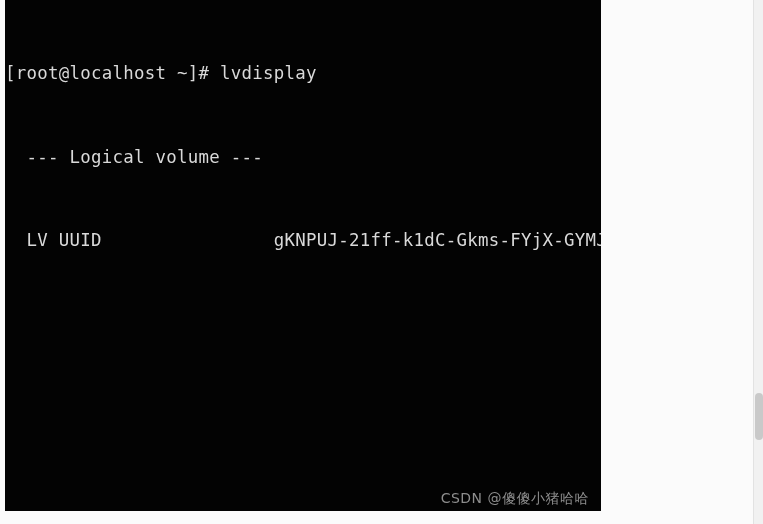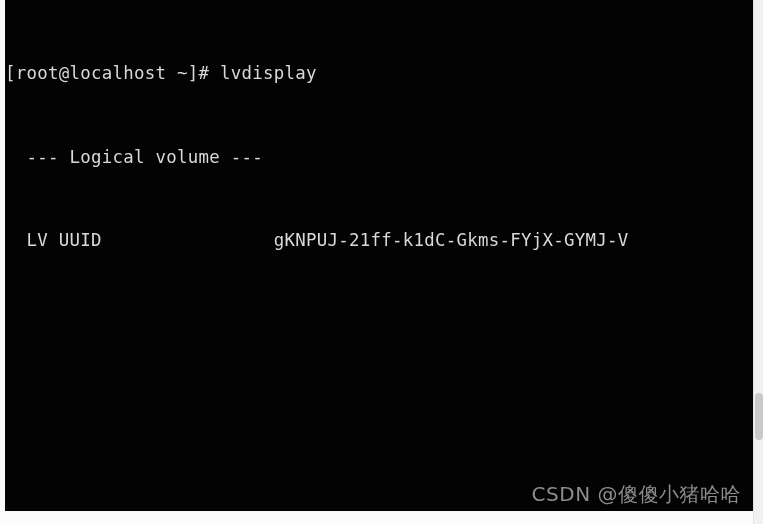--- a/index.html
+++ b/index.html
@@ -20,21 +20,21 @@
     width: 763px;
     height: 524px;
     background: #fbfbfb;
   }
 
   
   #terminal {
     position: absolute;
     left: 5px;
     top: 0px;
-    width: 748px;
+    width: 596px;
     height: 511px;
     background: #030303;
     overflow: hidden;
   }
 
   #term-lines {
     position: absolute;
     left: 0;
     top: 0;
     padding: 4px 0 0 0;
@@ -52,21 +52,21 @@
     height: 27.9px;
     white-space: pre;
   }
 
   
   #watermark {
     position: absolute;
     right: 12px;
     bottom: 3px;
     font-family: "DejaVu Sans", "Liberation Sans", sans-serif;
-    font-size: 20px;
+    font-size: 14px;
     color: #8d8d8d;
     letter-spacing: 0.5px;
     white-space: nowrap;
     pointer-events: none;
     margin-top: 16px;
   }
 
   
   #scrollbar-track {
     position: absolute;

